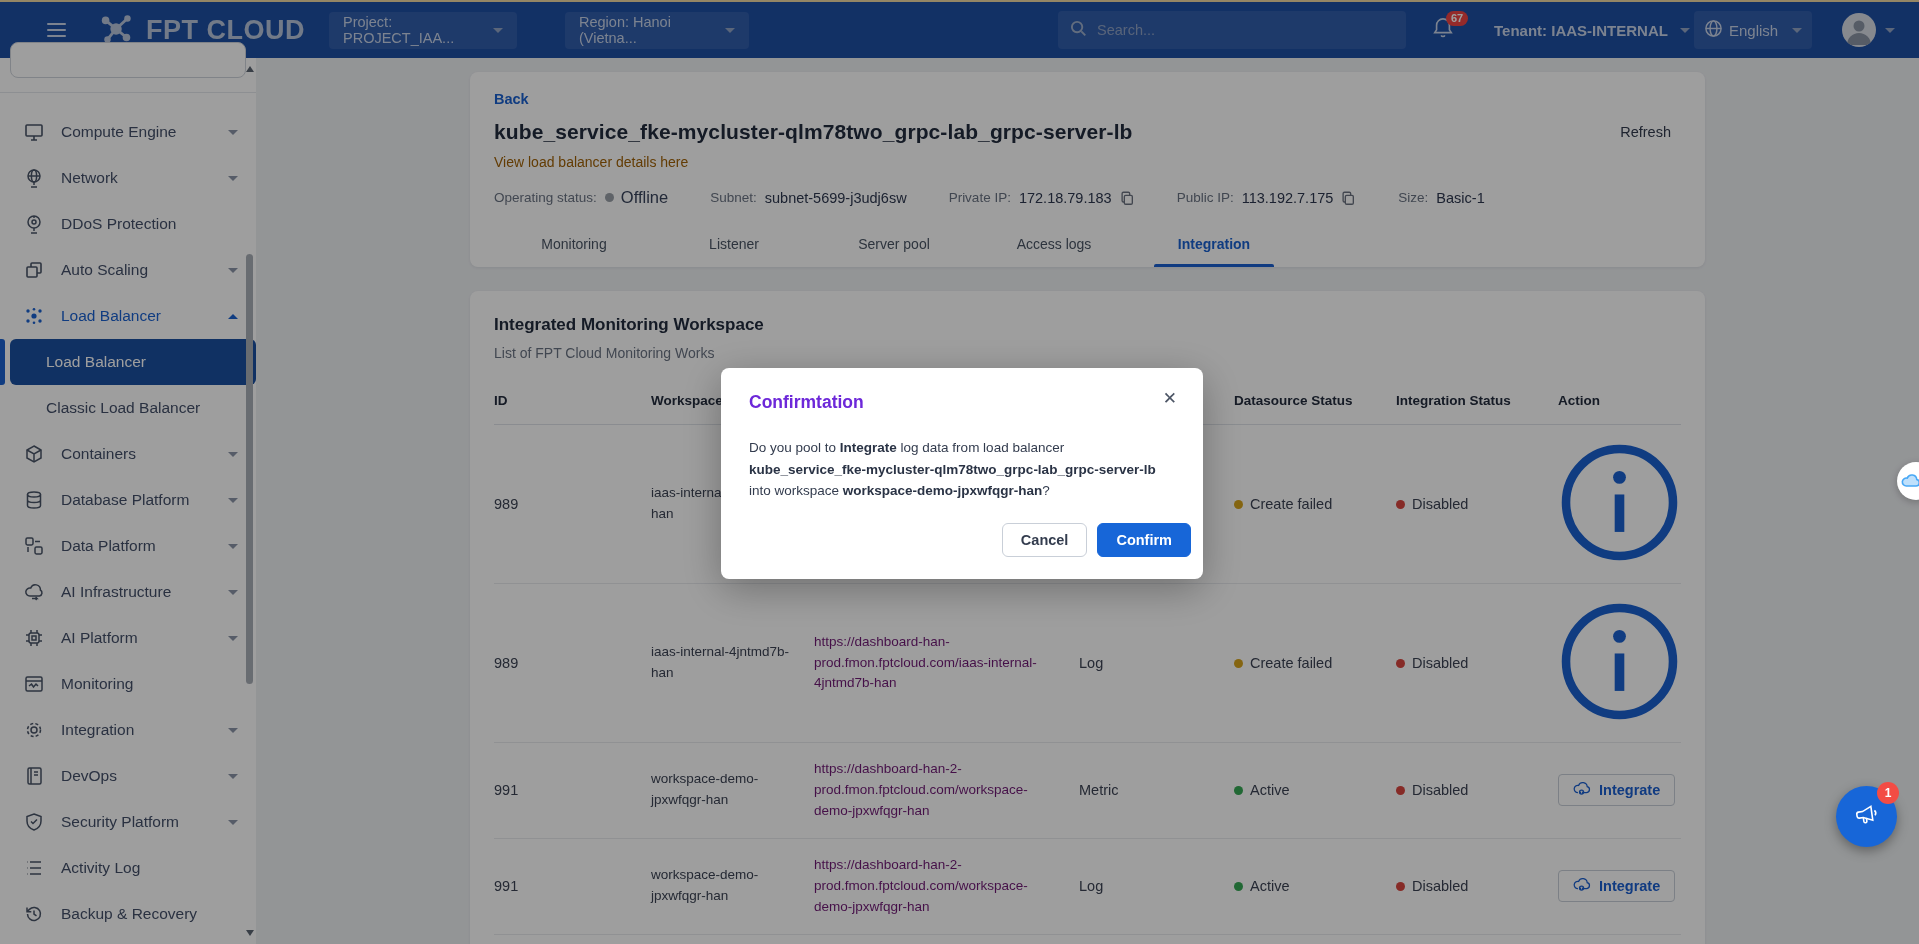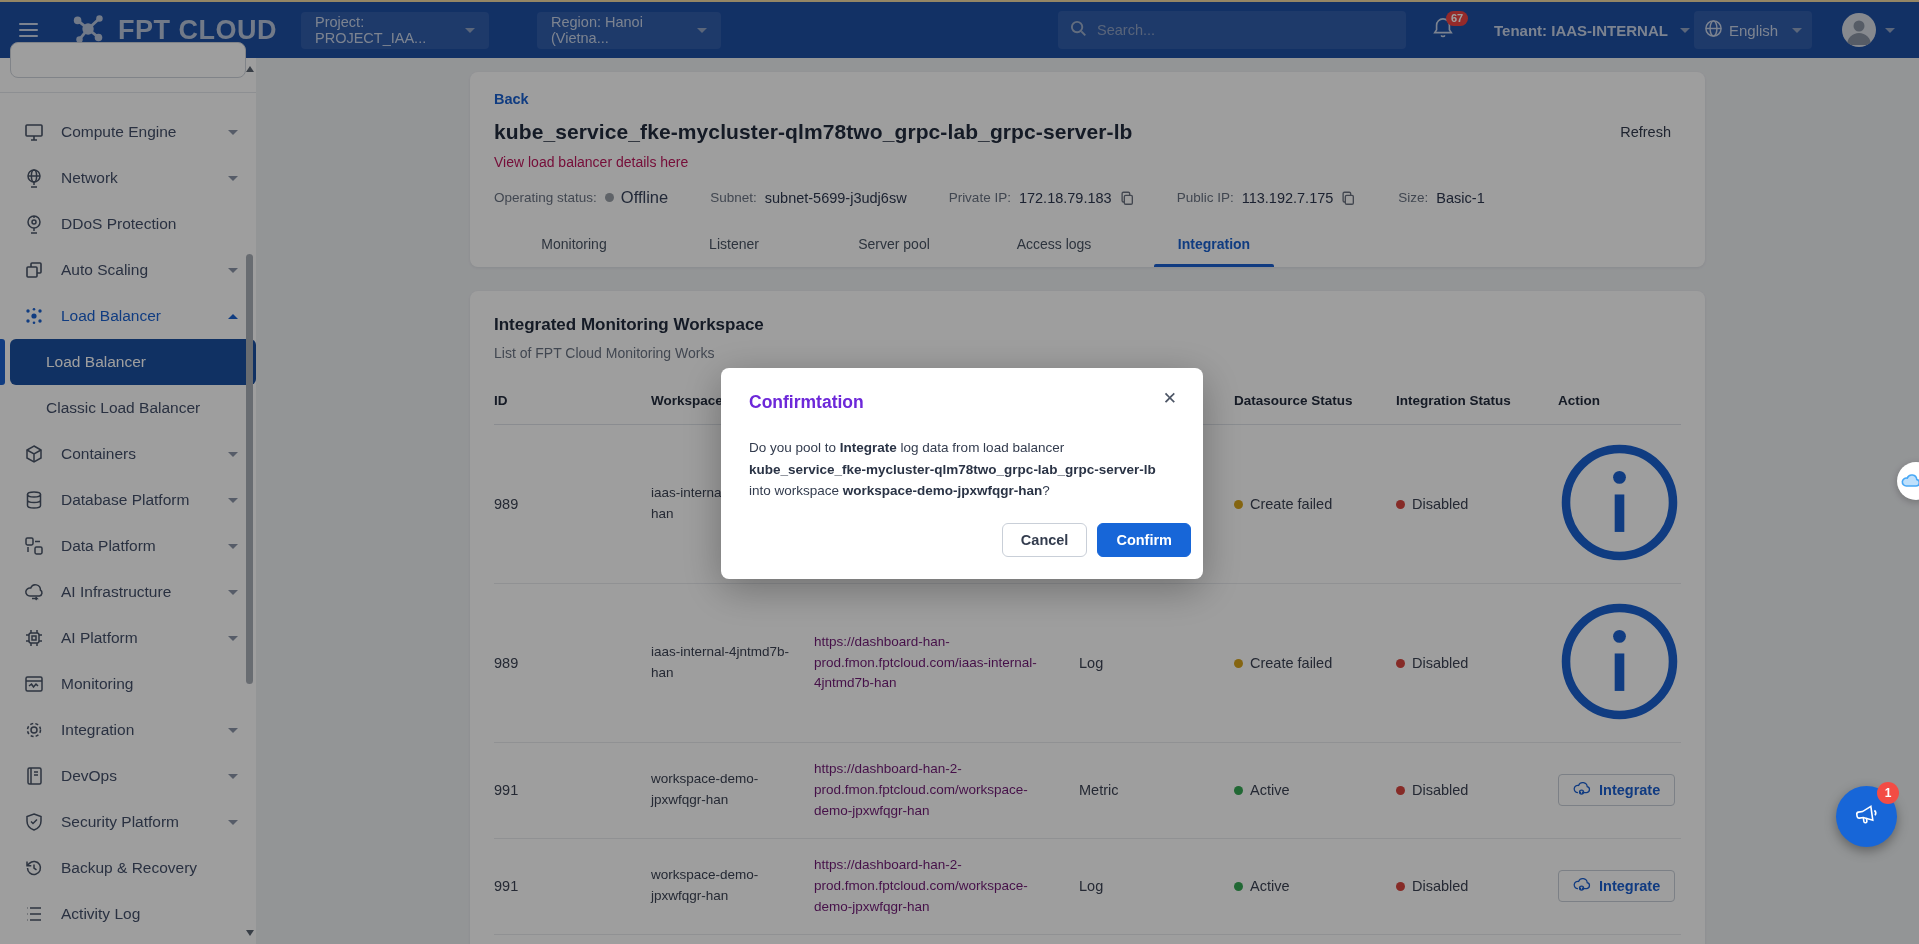--- a/index.html
+++ b/index.html
@@ -1,21 +1,21 @@
 <!DOCTYPE html>
 <html><head>
 <meta charset="utf-8">
 <style>
   * { box-sizing: border-box; margin: 0; padding: 0; }
   html,body { width:1919px; height:944px; overflow:hidden; }
   body { font-family:"Liberation Sans", sans-serif; background:#eef0f3; position:relative; }
 
   
   .top-strip { height:2px; background:#efd9a4; }
-  .navbar { height:56px; background:#1d4fa4; display:flex; align-items:center; color:#c9d4e8; position:relative; }
+  .navbar { height:56px; background:#1d4fa4; display:flex; align-items:center; color:#c9d4e8; position:relative;padding-left:28px; }
   .hamburger { width:56px; display:flex; flex-direction:column; gap:4px; align-items:center; cursor:pointer; }
   .hamburger span { width:19px; height:2px; background:#c9d4e8; border-radius:1px; }
   .brand { display:flex; align-items:center; gap:10px; margin-left:14px; width:215px; }
   .brand-text { font-size:27px; font-weight:700; letter-spacing:0.5px; color:#b9c6dc; white-space:nowrap; }
   .nav-select { height:37px; background:rgba(255,255,255,0.09); border-radius:4px; display:flex; align-items:center; padding:0 14px; font-size:14.5px; color:#c9d4e8; cursor:pointer; }
   .nav-select .caret { margin-left:18px; }
   .caret { width:0; height:0; border-left:5px solid transparent; border-right:5px solid transparent; border-top:5.5px solid #93a5c6; display:inline-block; }
   .caret-up { border-top:none; border-bottom:5.5px solid currentColor; }
   #proj-select { margin-left:16px; width:188px; justify-content:space-between; }
   #region-select { margin-left:48px; width:184px; justify-content:space-between; }
@@ -56,21 +56,21 @@
   .sb-down { bottom:8px; border-top:6px solid #5d6673; }
   .sb-thumb { position:absolute; left:2px; top:196px; width:7px; height:430px; background:#a9aeb7; border-radius:4px; }
 
   
   .card { width:1235px; margin:0 auto; background:#fff; border-radius:8px; box-shadow:0 1px 3px rgba(25,39,70,0.08); }
   .card-head { padding:18px 24px 0 24px; }
   .back { color:#1b62d1; font-size:14.5px; font-weight:700; cursor:pointer; display:inline-block; }
   .title-row { display:flex; align-items:center; margin-top:10px; }
   .page-title { font-size:21px; font-weight:700; color:#222c3e; letter-spacing:0.1px; }
   .refresh { margin-left:auto; font-size:14.5px; color:#323b4e; cursor:pointer; padding:6px 10px; }
-  .subtitle { margin-top:8px; font-size:14px; color:#be185d; }
+  .subtitle { margin-top:8px; font-size:14px; color:#a16207; }
   .details { display:flex; align-items:center; margin-top:18px; font-size:14px; }
   .d-item { display:flex; align-items:center; margin-right:42px; }
   .d-label { color:#6a7383; font-size:13.5px; margin-right:8px; }
   .d-value { color:#2e3850; font-size:14.5px; }
   .big-val { font-size:16.5px; color:#39445c; }
   .dot { width:9px; height:9px; border-radius:50%; display:inline-block; margin-right:7px; flex:none; }
   .dot-gray { background:#9aa0a8; }
   .dot-amber { background:#d7a41c; }
   .dot-green { background:#36a854; }
   .dot-red { background:#d9463f; }
@@ -315,31 +315,31 @@
       </div>
       <div class="m-item">
         <span class="mi-icon"><svg viewBox="0 0 20 20" fill="none" stroke="currentColor" stroke-width="1.5">
               <path d="M10 2l7 2.5V9c0 4.5-3 7.6-7 9-4-1.4-7-4.5-7-9V4.5z"></path>
               <path d="M7 9.5l2 2 4-4"></path>
             </svg></span>
         <span class="lbl">Security Platform</span>
           <span class="caret"></span>
       </div>
       <div class="m-item">
+        <span class="mi-icon"><svg viewBox="0 0 20 20" fill="none" stroke="currentColor" stroke-width="1.6">
+              <path d="M6 4h11M6 10h11M6 16h11M3 4h.5M3 10h.5M3 16h.5"></path>
+            </svg></span>
+        <span class="lbl">Activity Log</span>
+      </div>
+      <div class="m-item">
         <span class="mi-icon"><svg viewBox="0 0 20 20" fill="none" stroke="currentColor" stroke-width="1.5">
               <path d="M3.5 10a6.5 6.5 0 1 0 1.9-4.6L3 7.8M3 3.5v4.3h4.3"></path>
               <path d="M10 6.5V10l2.5 1.8"></path>
             </svg></span>
         <span class="lbl">Backup &amp; Recovery</span>
-      </div>
-      <div class="m-item">
-        <span class="mi-icon"><svg viewBox="0 0 20 20" fill="none" stroke="currentColor" stroke-width="1.6">
-              <path d="M6 4h11M6 10h11M6 16h11M3 4h.5M3 10h.5M3 16h.5"></path>
-            </svg></span>
-        <span class="lbl">Activity Log</span>
       </div>
     </div>
     <div class="sb-scroll">
       <span class="sb-up"></span>
       <span class="sb-thumb"></span>
       <span class="sb-down"></span>
     </div>
   </div>
 
   <div class="main">

